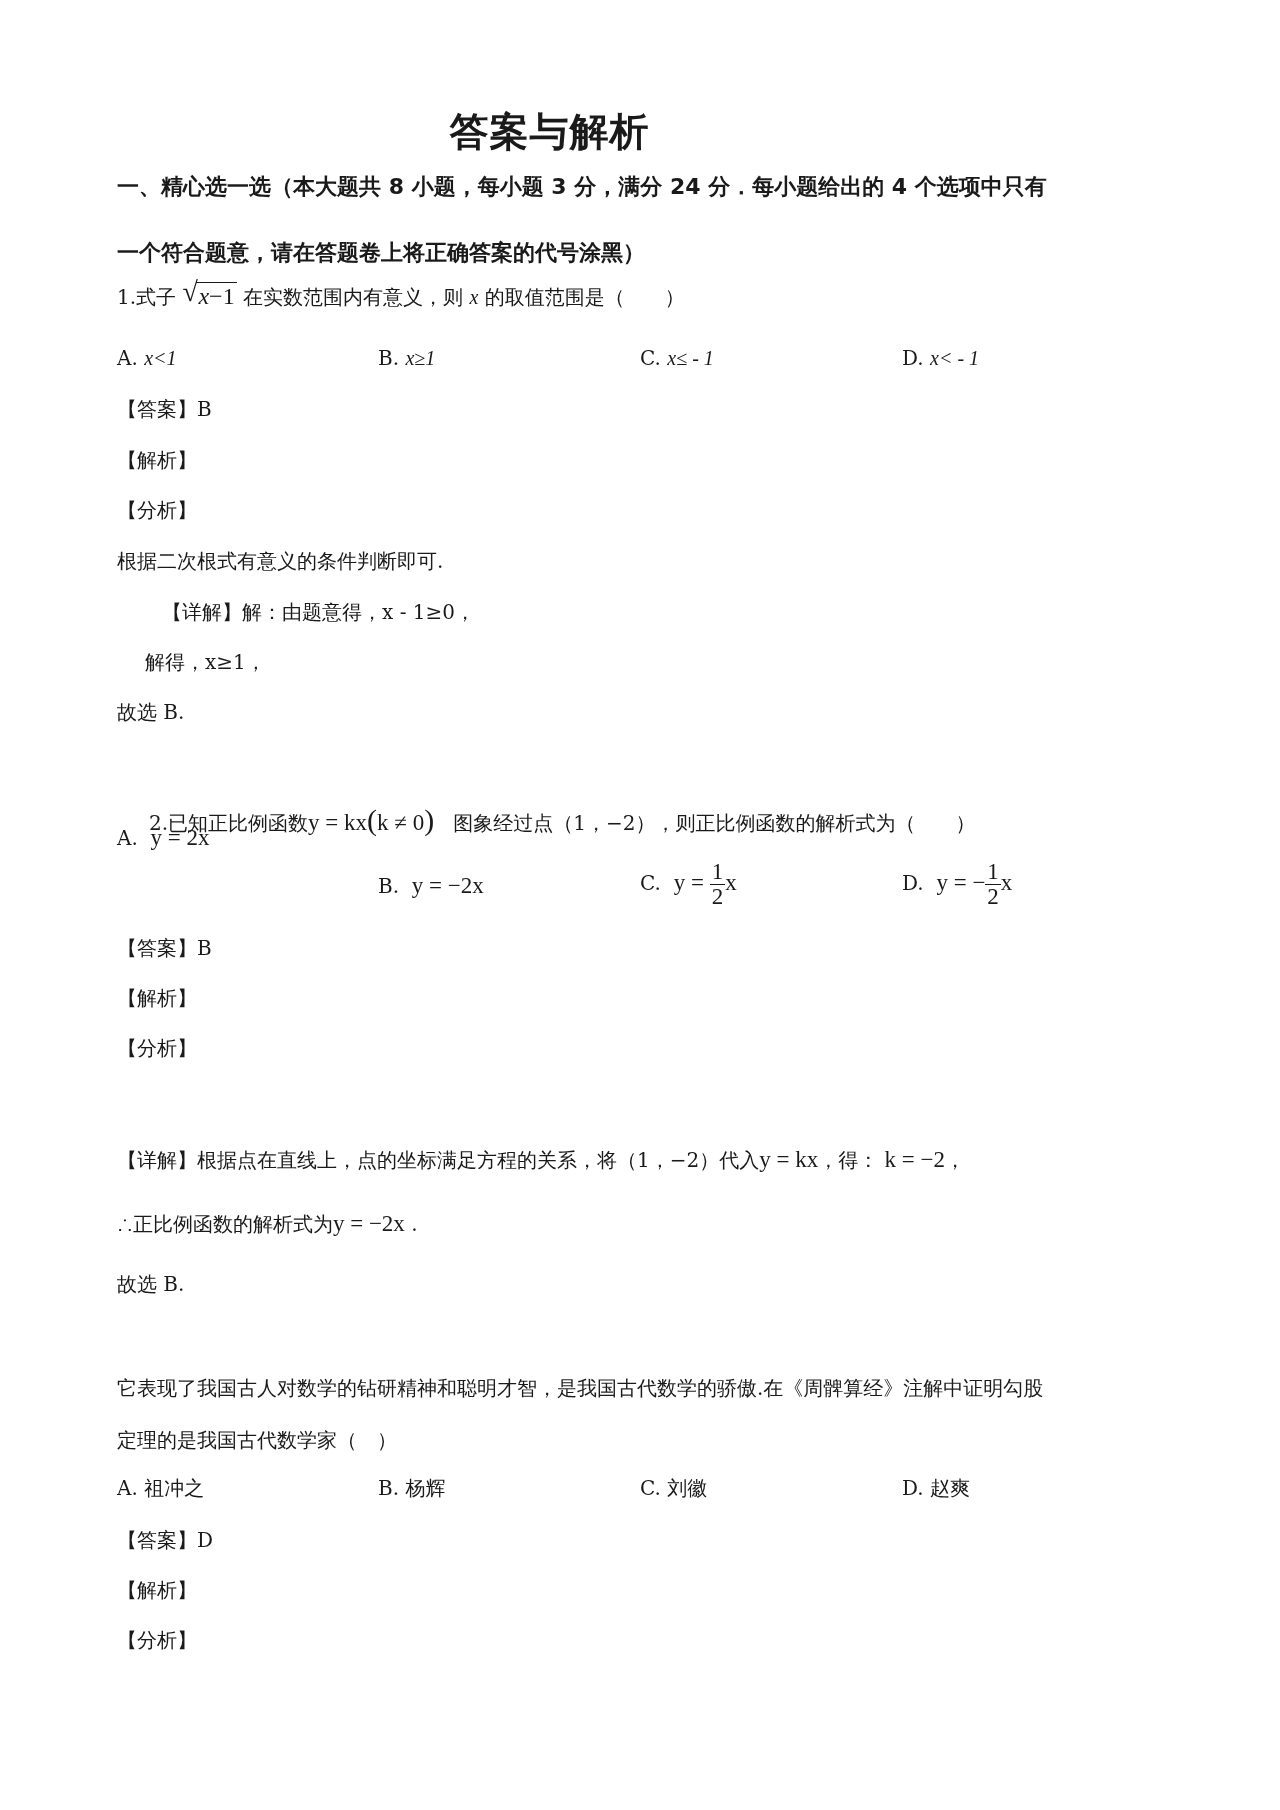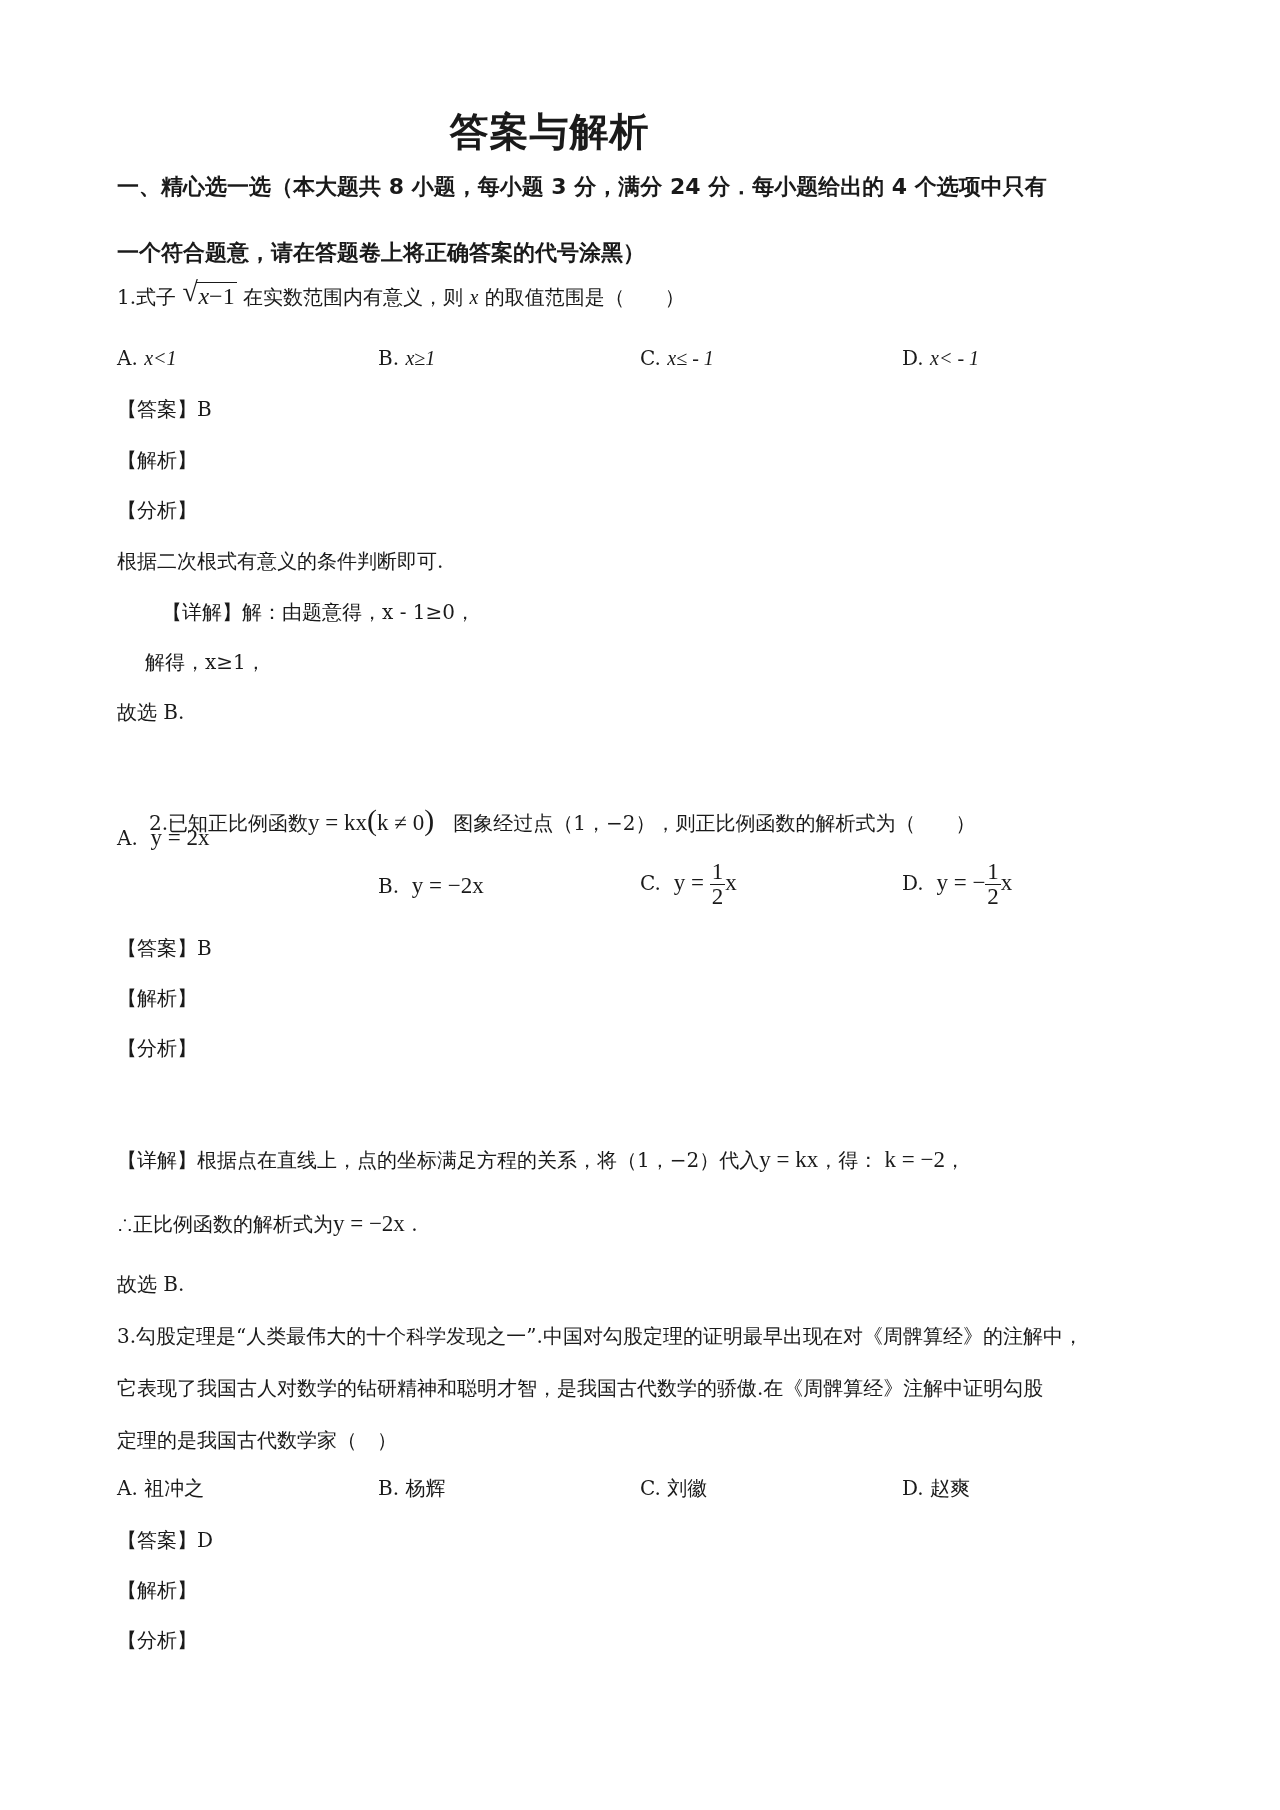--- a/index.html
+++ b/index.html
@@ -79,21 +79,20 @@
 
   <div class="line" style="top:934px;"><span>【答案】</span><span>B</span></div>
   <div class="line" style="top:984px;">【解析】</div>
   <div class="line" style="top:1034px;">【分析】</div>
   <div class="line" style="top:1146px;">
     <span>【详解】</span><span>根据点在直线上，点的坐标满足方程的关系，将（1，−2）代入</span><span class="math">y = kx</span><span>，得：</span>&nbsp;<span class="math">k = −2</span><span>，</span>
   </div>
   <div class="line" style="top:1210px;"><span>∴正比例函数的解析式为</span><span class="math">y = −2x</span> <span>.</span></div>
   <div class="line" style="top:1270px;">故选 B.</div>
 
-  <div class="line" style="top:1322px;">3.勾股定理是“人类最伟大的十个科学发现之一”.中国对勾股定理的证明最早出现在对《周髀算经》的注解中，</div>
   <div class="line" style="top:1374px;">它表现了我国古人对数学的钻研精神和聪明才智，是我国古代数学的骄傲.在《周髀算经》注解中证明勾股</div>
   <div class="line" style="top:1426px;">定理的是我国古代数学家（　）</div>
 
   <div class="opt" style="left:117px; top:1474px;"><span>A.</span> <span>祖冲之</span></div>
   <div class="opt" style="left:378px; top:1474px;"><span>B.</span> <span>杨辉</span></div>
   <div class="opt" style="left:640px; top:1474px;"><span>C.</span> <span>刘徽</span></div>
   <div class="opt" style="left:902px; top:1474px;"><span>D.</span> <span>赵爽</span></div>
 
   <div class="line" style="top:1526px;"><span>【答案】</span><span>D</span></div>
   <div class="line" style="top:1576px;">【解析】</div>

